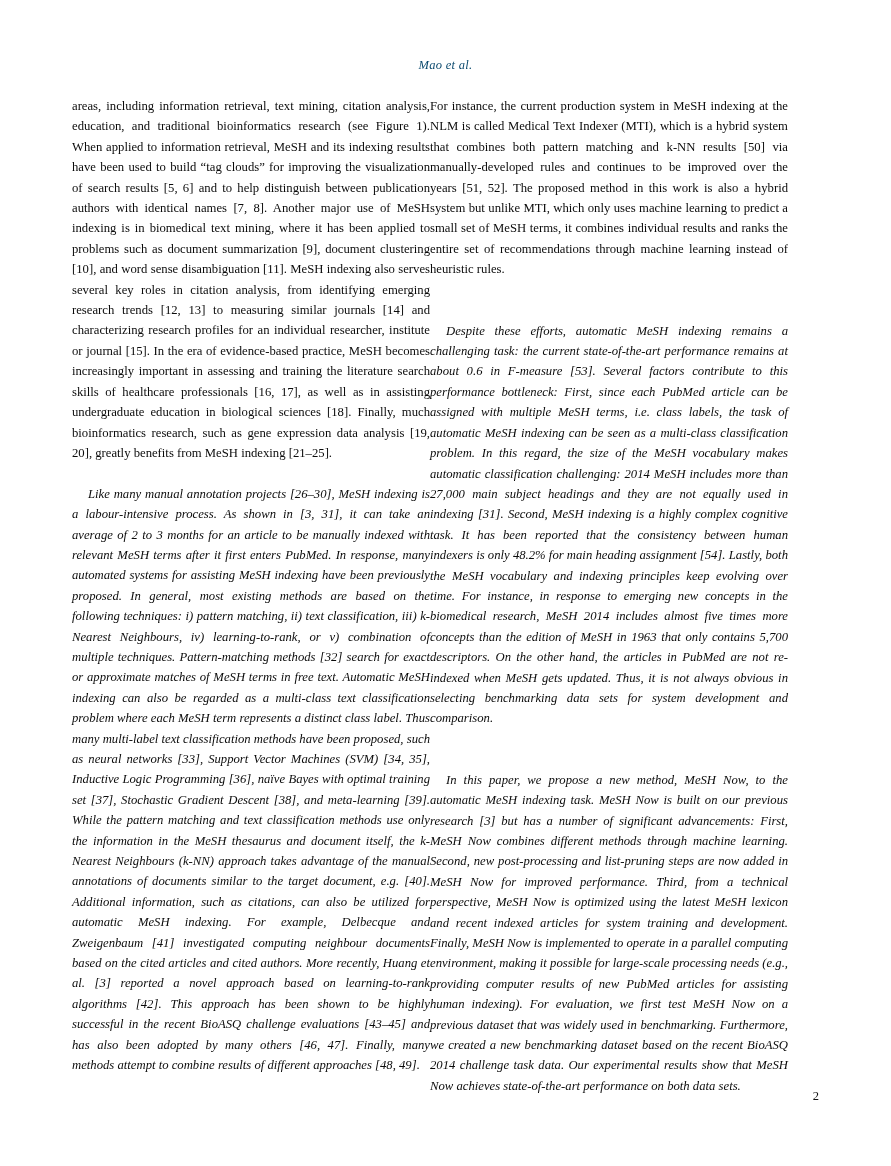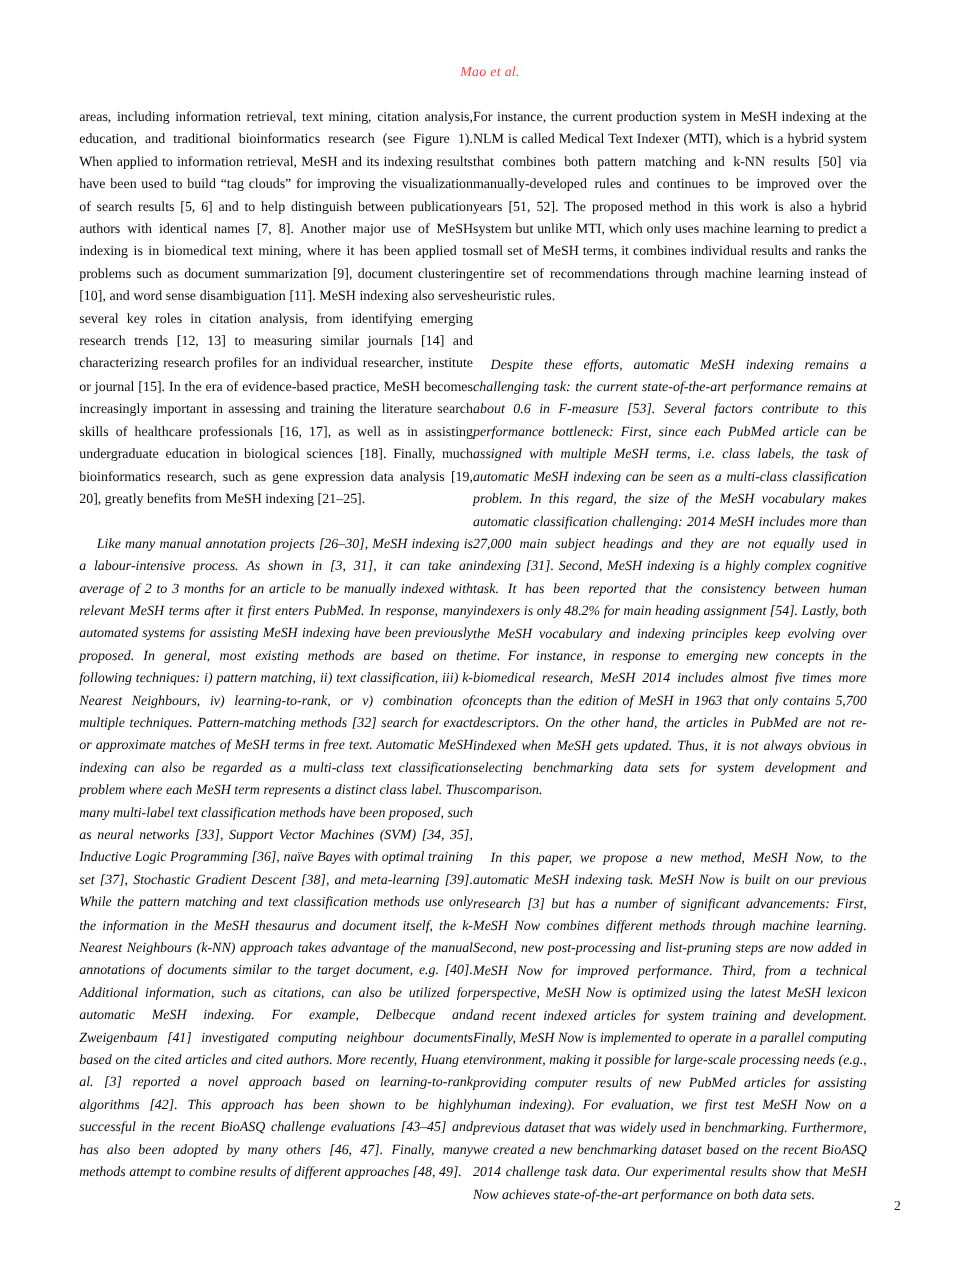--- a/index.html
+++ b/index.html
@@ -21,21 +21,21 @@
   }
   #running-head {
     position: absolute;
     top: 58px;
     left: 72px;
     width: 747px;
     text-align: center;
     font-style: italic;
     font-size: 12.5px;
     letter-spacing: 0.3px;
-    color: #ef4444;
+    color: #0c4a6e;
   }
   #columns {
     position: absolute;
     top: 96px;
     left: 72px;
     width: 747px;
     height: 1000px;
     display: flex;
     flex-direction: row;
     justify-content: flex-start;

